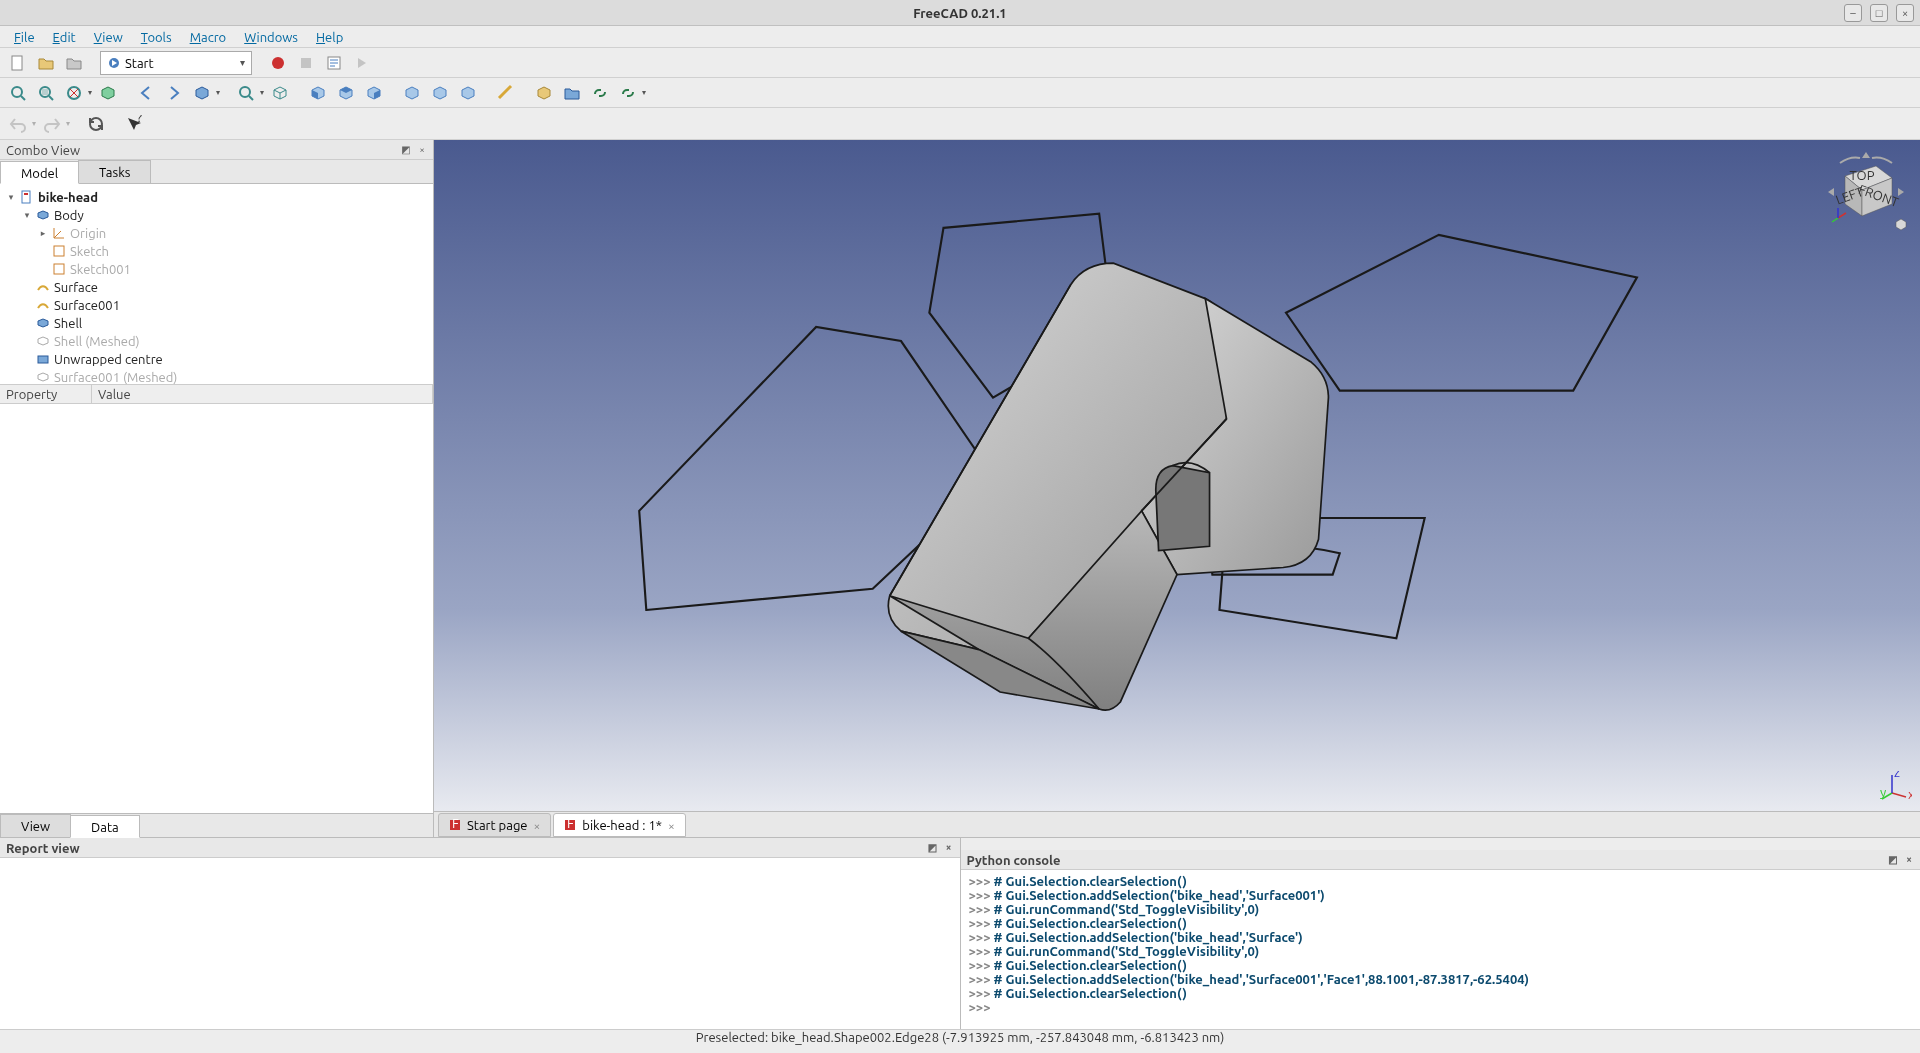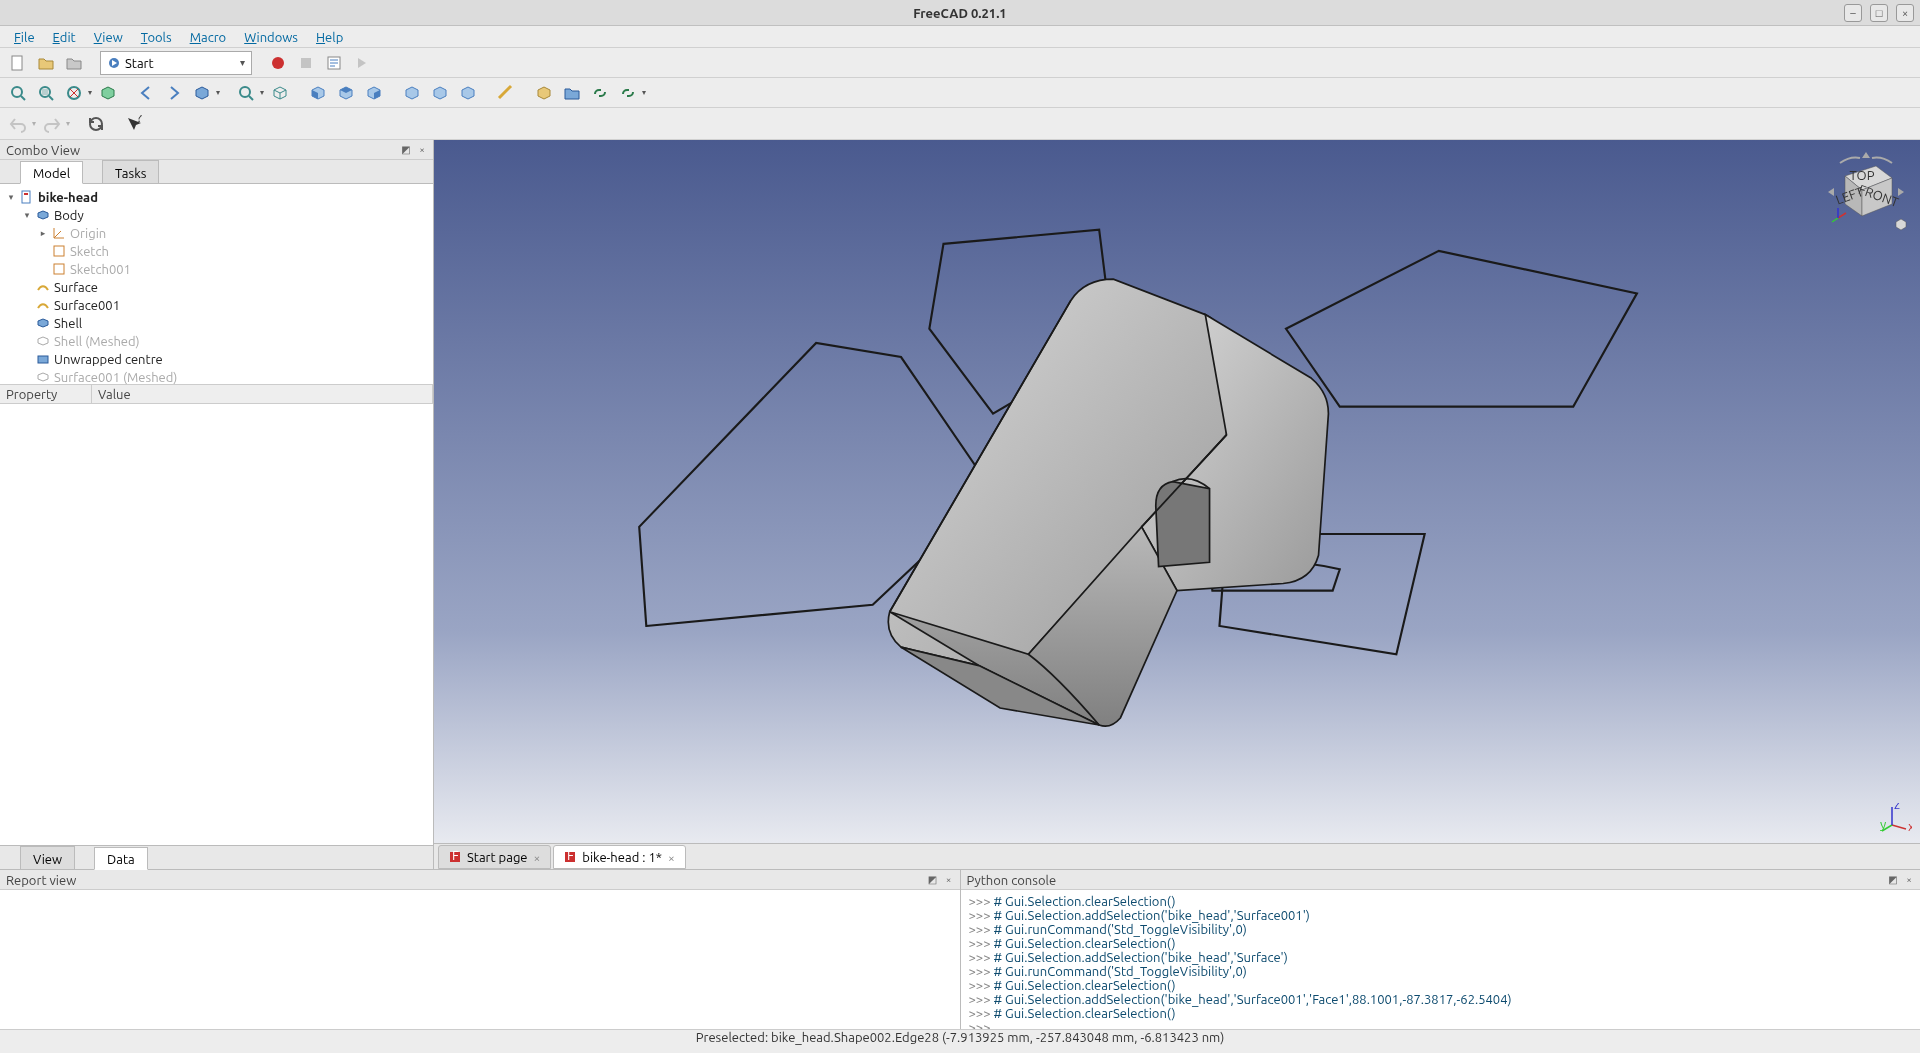--- a/index.html
+++ b/index.html
@@ -29,21 +29,21 @@
 .main { flex: 1; display: flex; min-height: 0; }
 
 
 .leftcol { width: 434px; display: flex; flex-direction: column; border-right: 1px solid #bbb; }
 
 .combo-header { height: 20px; background: #e8e8e8; border-bottom: 1px solid #ccc; display: flex; align-items: center; padding: 0 6px; font-size: 12px; color: #444; position: relative; }
 .combo-header .smallbtns { position: absolute; right: 4px; display: flex; gap: 2px; }
 .combo-header .smallbtns span { width: 14px; height: 14px; font-size: 10px; color: #666; display: flex; align-items: center; justify-content: center; }
 
 .tabs-row { height: 24px; display: flex; background: #e8e8e8; border-bottom: 1px solid #bbb; }
-.tab { padding: 3px 12px; border: 1px solid #bbb; border-bottom: none; background: #ddd; margin-right: -1px; display: flex; align-items: flex-end; margin-left: 20px; }
+.tab { padding: 3px 20px; border: 1px solid #bbb; border-bottom: none; background: #ddd; margin-right: -1px; display: flex; align-items: center; }
 .tab.active { background: #fff; border-bottom: 1px solid #fff; position: relative; top: 1px; }
 
 .tree { flex: 0 0 auto; background: #fff; overflow: auto; padding: 4px 0; height: 200px; }
 .tree-row { display: flex; align-items: center; height: 18px; padding-left: 6px; gap: 4px; white-space: nowrap; }
 .tree-row .exp { width: 10px; font-size: 9px; color: #666; text-align: center; }
 .tree-row .ico { width: 14px; height: 14px; display: flex; align-items: center; justify-content: center; }
 .tree-row .lbl { color: #222; }
 .tree-row .lbl.dim { color: #aaa; }
 .tree-row .lbl.bold { font-weight: bold; }
 .indent1 { padding-left: 22px; }
@@ -60,23 +60,23 @@
 .viewport { flex: 1; background: linear-gradient(#4a5a8f 0%, #9aa5c4 70%, #e8eaf0 100%); position: relative; }
 .navcube { position: absolute; top: 8px; right: 8px; width: 92px; height: 92px; }
 .axis-ind { position: absolute; bottom: 8px; right: 8px; width: 32px; height: 32px; }
 
 .doc-tabs { height: 26px; background: #e8e8e8; border-top: 1px solid #bbb; display: flex; align-items: flex-end; padding: 0 4px; }
 .doc-tab { padding: 4px 10px; border: 1px solid #bbb; background: #ddd; display: flex; align-items: center; gap: 6px; margin-right: 2px; border-top-left-radius: 3px; border-top-right-radius: 3px; }
 .doc-tab.active { background: #fff; }
 .doc-tab .close { color: #888; font-size: 12px; }
 
 
-.bottom-panels { height: 160px; display: flex; border-top: 1px solid #bbb; }
+.bottom-panels { height: 192px; display: flex; border-top: 1px solid #bbb; font-weight: bold; }
 .panel { flex: 1; display: flex; flex-direction: column; border-right: 1px solid #bbb; }
-.panel:last-child { border-right: none; }
+.panel:last-child { border-right: none; margin-top: 12px; }
 .panel-body { flex: 1; background: #fff; overflow: auto; padding: 4px 8px; font-family: "DejaVu Sans Mono", monospace; font-size: 12px; }
 .console-line { white-space: pre; }
 .console-prompt { color: #888; }
 .console-comment { color: #0c4a6e; }
 
 
 .statusbar { height: 24px; background: #ededed; border-top: 1px solid #ccc; display: flex; align-items: center; padding: 0 8px; gap: 12px; color: #333; flex-direction: column; }
 .statusbar .spacer { flex: 1; }
 .statusbar .cell { display: flex; align-items: center; gap: 4px; padding: 0 6px; }
 </style>

